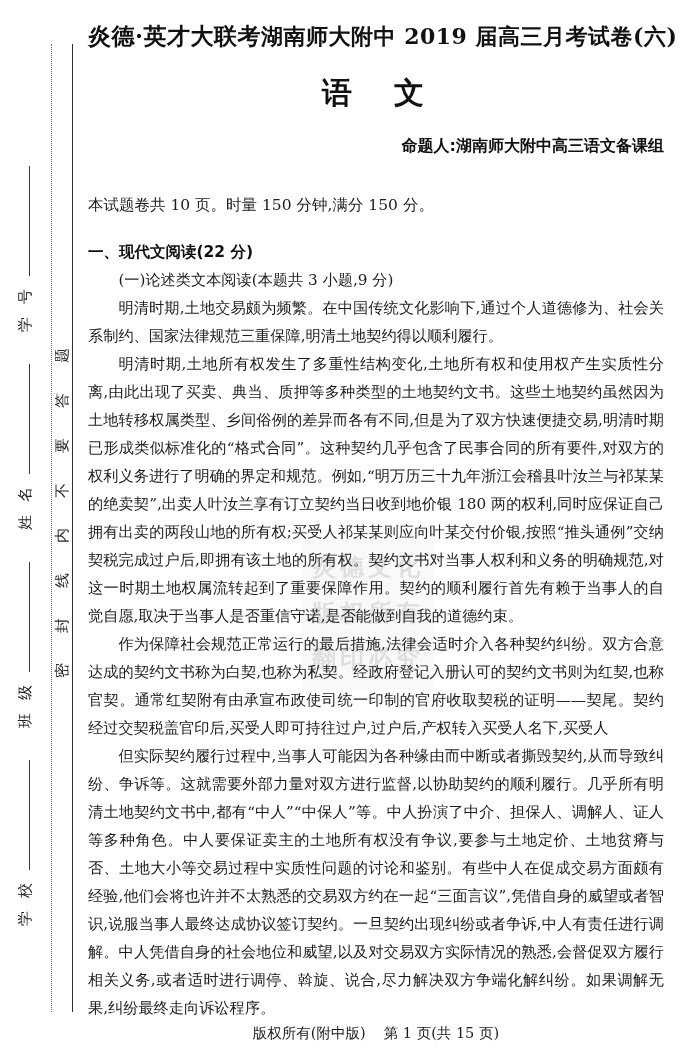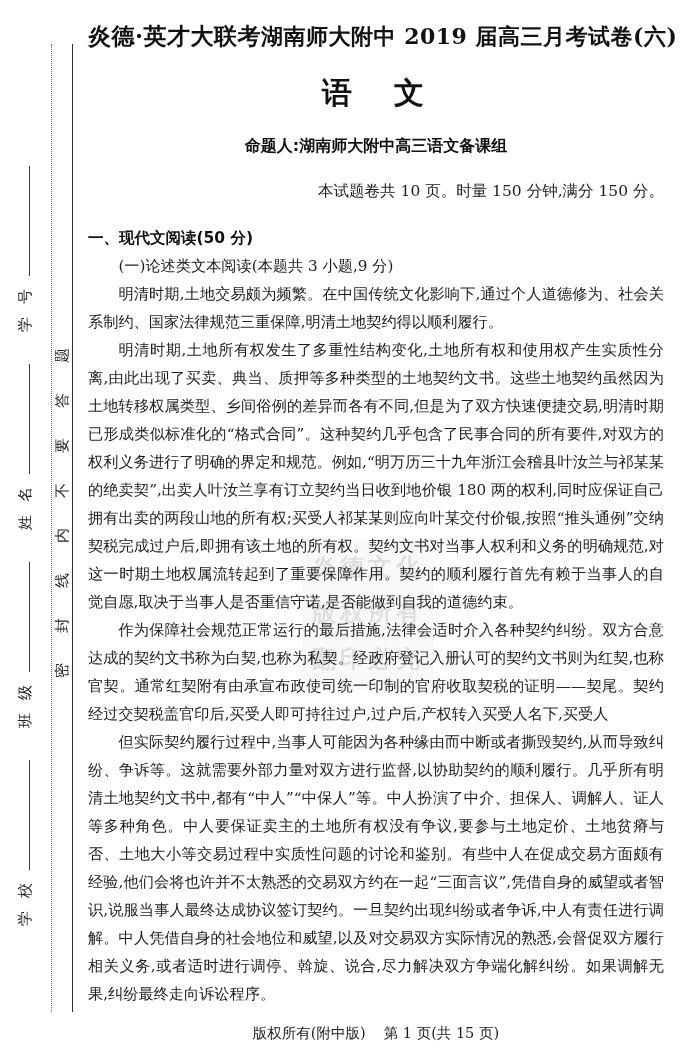--- a/index.html
+++ b/index.html
@@ -60,25 +60,25 @@
     text-align:left;font-weight:bold;font-size:22px;line-height:32px;
     white-space:nowrap;letter-spacing:0.5px;color:#111;
   }
   .brand{font-size:23px;}
   .subject-title{
     margin:24px 0 0 0;text-align:center;
     font-size:30px;line-height:34px;font-weight:bold;letter-spacing:6px;
     font-family:"DejaVu Sans","Liberation Sans",sans-serif;color:#111;
   }
   .setter-line{
-    margin-top:26px;text-align:center;
+    margin-top:26px;text-align:right;
     font-size:16px;font-weight:bold;
     font-family:"DejaVu Sans","Liberation Sans",sans-serif;color:#111;
   }
-  .info-line{margin-top:24px;text-align:right;font-size:15.5px;color:#1c1c1c;}
+  .info-line{margin-top:38px;text-align:left;font-size:15.5px;color:#1c1c1c;}
 
   .body-text{margin-top:22px;font-size:15.2px;line-height:28px;text-align:justify;}
   .section-heading{
     font-weight:bold;font-size:15.5px;
     font-family:"DejaVu Sans","Liberation Sans",sans-serif;color:#111;
   }
   .sub-heading,.instruction{text-indent:2em;}
   .body-text p{margin:0;text-indent:2em;text-justify:inter-character;}
 
   .page-footer{
@@ -108,21 +108,21 @@
   <div class="main">
     <div class="exam-header"><span class="brand">炎德·英才大联考</span><span>湖南师大附中 2019 届高三月考试卷(六)</span></div>
 
     <h1 class="subject-title">语　文</h1>
 
     <div class="setter-line">命题人:湖南师大附中高三语文备课组</div>
 
     <div class="info-line">本试题卷共 10 页。时量 150 分钟,满分 150 分。</div>
 
     <div class="body-text">
-      <div class="section-heading">一、现代文阅读(50 分)</div>
+      <div class="section-heading">一、现代文阅读(22 分)</div>
       <div class="sub-heading">(一)论述类文本阅读(本题共 3 小题,9 分)</div>
       <p>明清时期,土地交易颇为频繁。在中国传统文化影响下,通过个人道德修为、社会关系制约、国家法律规范三重保障,明清土地契约得以顺利履行。</p>
       <p>明清时期,土地所有权发生了多重性结构变化,土地所有权和使用权产生实质性分离,由此出现了买卖、典当、质押等多种类型的土地契约文书。这些土地契约虽然因为土地转移权属类型、乡间俗例的差异而各有不同,但是为了双方快速便捷交易,明清时期已形成类似标准化的“格式合同”。这种契约几乎包含了民事合同的所有要件,对双方的权利义务进行了明确的界定和规范。例如,“明万历三十九年浙江会稽县叶汝兰与祁某某的绝卖契”,出卖人叶汝兰享有订立契约当日收到地价银 180 两的权利,同时应保证自己拥有出卖的两段山地的所有权;买受人祁某某则应向叶某交付价银,按照“推头通例”交纳契税完成过户后,即拥有该土地的所有权。契约文书对当事人权利和义务的明确规范,对这一时期土地权属流转起到了重要保障作用。契约的顺利履行首先有赖于当事人的自觉自愿,取决于当事人是否重信守诺,是否能做到自我的道德约束。</p>
       <p>作为保障社会规范正常运行的最后措施,法律会适时介入各种契约纠纷。双方合意达成的契约文书称为白契,也称为私契。经政府登记入册认可的契约文书则为红契,也称官契。通常红契附有由承宣布政使司统一印制的官府收取契税的证明——契尾。契约经过交契税盖官印后,买受人即可持往过户,过户后,产权转入买受人名下,买受人</p>
       <p>但实际契约履行过程中,当事人可能因为各种缘由而中断或者撕毁契约,从而导致纠纷、争诉等。这就需要外部力量对双方进行监督,以协助契约的顺利履行。几乎所有明清土地契约文书中,都有“中人”“中保人”等。中人扮演了中介、担保人、调解人、证人等多种角色。中人要保证卖主的土地所有权没有争议,要参与土地定价、土地贫瘠与否、土地大小等交易过程中实质性问题的讨论和鉴别。有些中人在促成交易方面颇有经验,他们会将也许并不太熟悉的交易双方约在一起“三面言议”,凭借自身的威望或者智识,说服当事人最终达成协议签订契约。一旦契约出现纠纷或者争诉,中人有责任进行调解。中人凭借自身的社会地位和威望,以及对交易双方实际情况的熟悉,会督促双方履行相关义务,或者适时进行调停、斡旋、说合,尽力解决双方争端化解纠纷。如果调解无果,纠纷最终走向诉讼程序。</p>
     </div>
   </div>
 
   <div class="page-footer"><span>版权所有(附中版)</span><span class="footer-gap"></span><span>第 1 页(共 15 页)</span></div>
 

